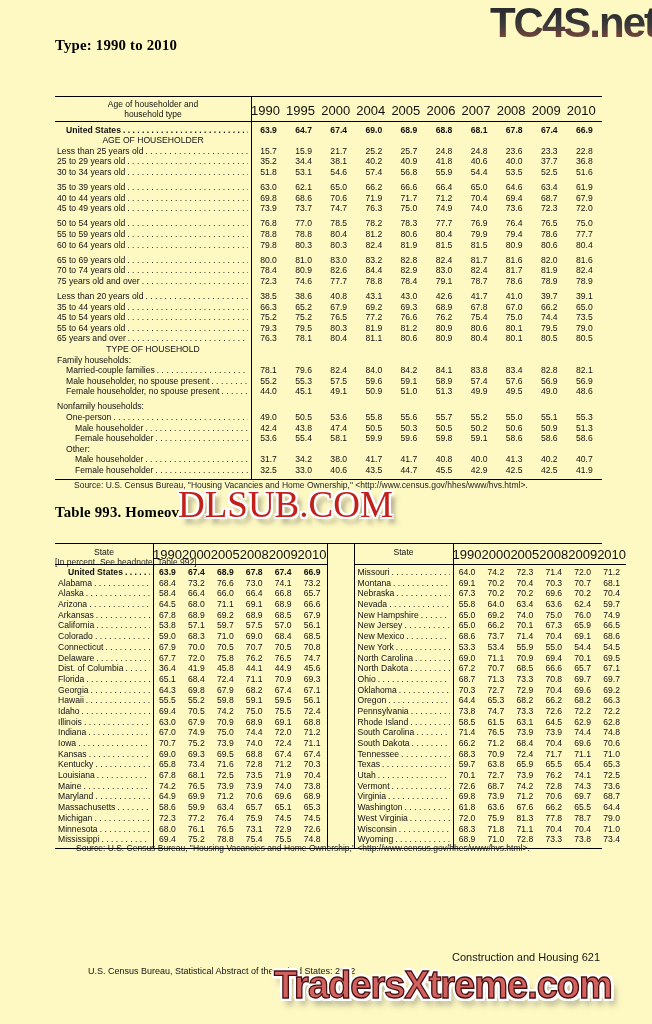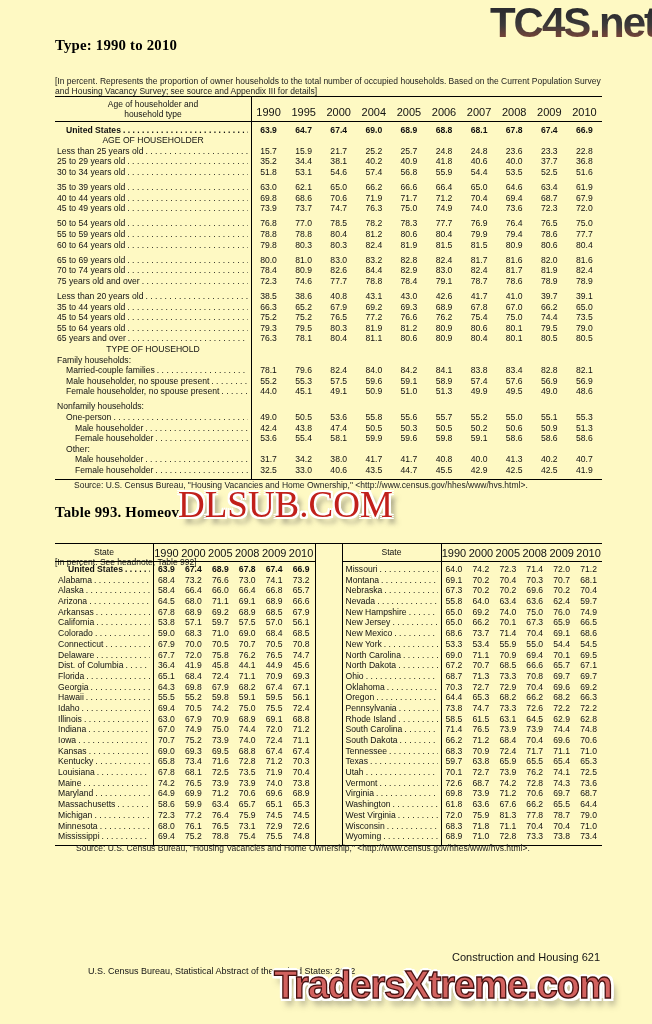--- a/index.html
+++ b/index.html
@@ -35,21 +35,21 @@
   .source{font-size:8.5px;color:#1c1c1c;white-space:nowrap;}
   #t992-source{left:74px;top:480px;}
   #t993-source{left:76px;top:843px;}
 
   
   #t992{left:55px;top:96px;width:547px;border-top:1.6px solid #000;border-bottom:1.6px solid #000;}
   #t992 .vline{position:absolute;left:196px;top:0;bottom:0;width:1px;background:#000;}
   .thead992{display:flex;border-bottom:1.6px solid #000;padding:3px 0 2px;}
   .hlab{width:196px;text-align:center;font-size:8.5px;line-height:9.6px;align-self:center;}
   .hyears{flex:1;display:flex;align-items:flex-end;padding-bottom:1px;}
-  .ycell{flex:1;text-align:center;font-size:11px;}
+  .ycell{flex:1;font-size:13px;}
   .tbody{padding:2.5px 0 3.5px;}
   .trow{display:flex;height:10.6px;line-height:10.7px;font-size:8.6px;}
   .trow.gap{margin-top:4.5px;}
   .bold{font-weight:bold;}
   .lab{width:196px;display:flex;overflow:hidden;}
   .lab .lt{white-space:nowrap;padding-left:2px;}
   .lab.ind1 .lt{padding-left:11px;}
   .lab.ind2 .lt{padding-left:20px;}
   .lab.sec{display:block;text-align:center;padding-right:14px;}
   .dots{flex:1;overflow:hidden;white-space:nowrap;margin:0 3px 0 2px;}
@@ -81,21 +81,20 @@
 <body>
 
 <div class="page">
 
   <div class="abs" id="wm-top">TC4S.net</div>
 
   <div class="abs tbl-title" id="t992-title">
     <div>Type: 1990 to 2010</div>
   </div>
 
-  <div class="abs headnote" id="t992-note">[In percent. Represents the proportion of owner households to the total number of occupied households. Based on the Current Population Survey and Housing Vacancy Survey; see source and Appendix III for details]</div>
 
   <div class="abs" id="t992">
     <div class="vline"></div>
     <div class="thead992">
       <div class="hlab">
         <div>Age of householder and</div>
         <div>household type</div>
       </div>
       <div class="hyears">
           <div class="ycell">1990</div>

